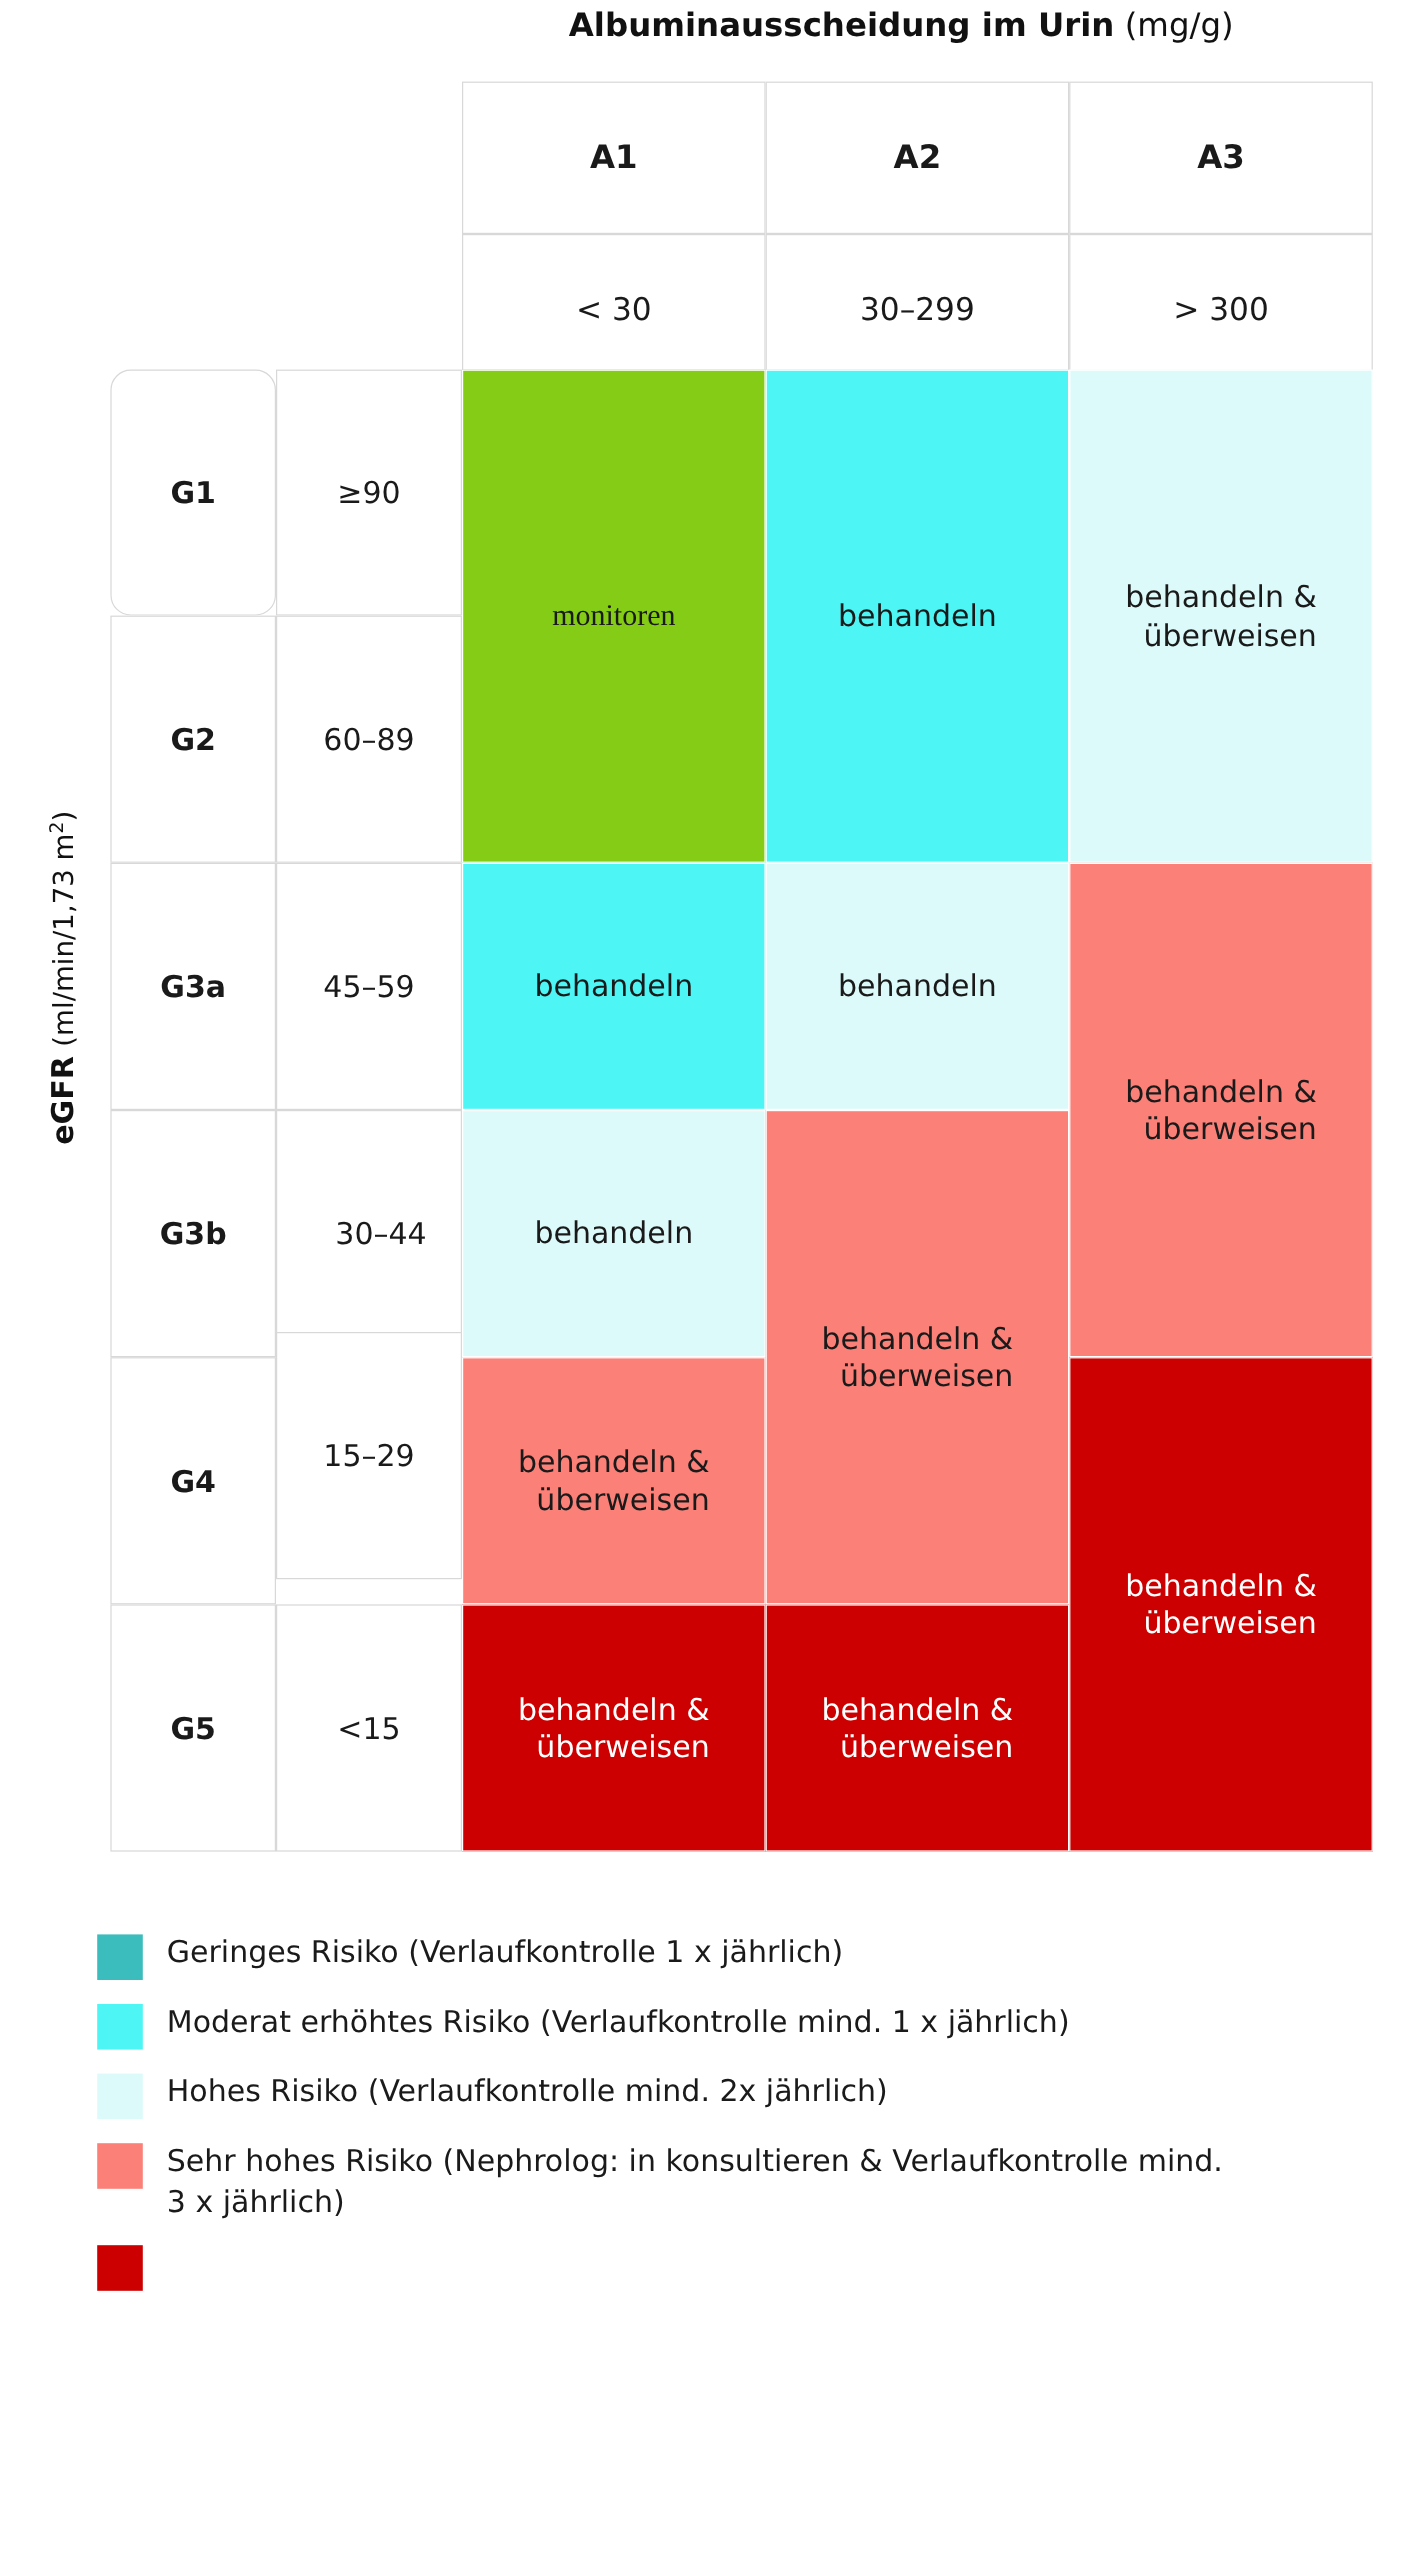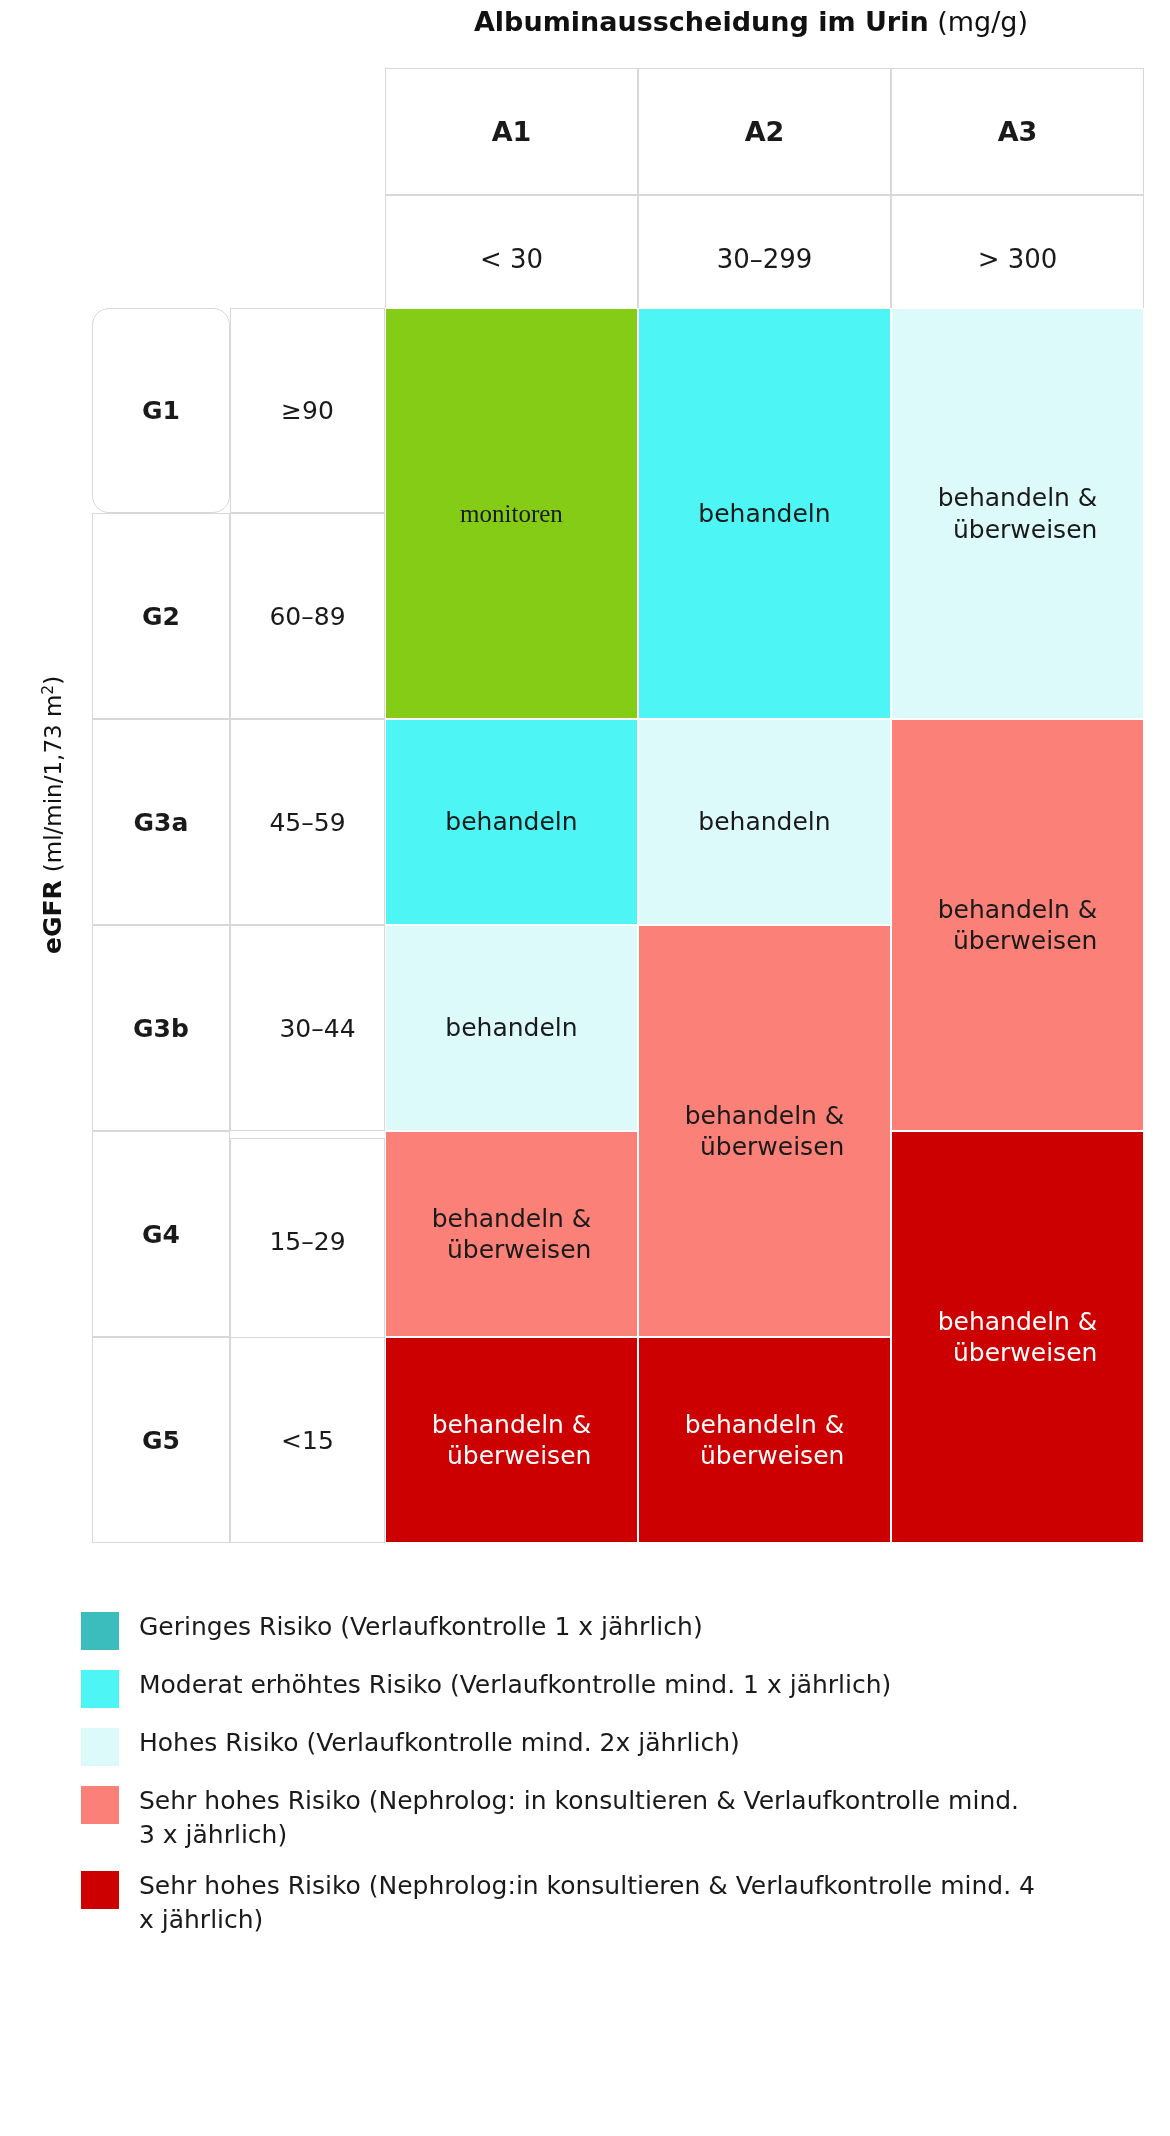--- a/index.html
+++ b/index.html
@@ -132,21 +132,21 @@
 <div class="cell-box rowlabel code" style="left:92px; top:513px; width:138px; height:206px;">G2</div>
 <div class="cell-box rowlabel" style="left:230px; top:513px; width:155px; height:206px;">60–89</div>
 
 <div class="cell-box rowlabel code" style="left:92px; top:719px; width:138px; height:206px;">G3a</div>
 <div class="cell-box rowlabel" style="left:230px; top:719px; width:155px; height:206px;">45–59</div>
 
 <div class="cell-box rowlabel code" style="left:92px; top:925px; width:138px; height:206px;">G3b</div>
 <div class="cell-box rowlabel" style="left:230px; top:925px; width:155px; height:206px;padding-left:20px;">30–44</div>
 
 <div class="cell-box rowlabel code" style="left:92px; top:1131px; width:138px; height:206px;">G4</div>
-<div class="cell-box rowlabel" style="left:230px; top:1138px; width:155px; height:206px;">15–29</div>
+<div class="cell-box rowlabel" style="left:230px; top:1110px; width:155px; height:206px;">15–29</div>
 
 <div class="cell-box rowlabel code" style="left:92px; top:1337px; width:138px; height:206px;">G5</div>
 <div class="cell-box rowlabel" style="left:230px; top:1337px; width:155px; height:206px;">&lt;15</div>
 
 <div class="cell-box risk" style="left:385px; top:308px; width:253px; height:411px; background:#84cc16;font-family:Liberation Serif, serif;">monitoren</div>
 <div class="cell-box risk" style="left:385px; top:719px; width:253px; height:206px; background:#4df5f5;">behandeln</div>
 <div class="cell-box risk" style="left:385px; top:925px; width:253px; height:206px; background:#ddfafa;">behandeln</div>
 <div class="cell-box risk" style="left:385px; top:1131px; width:253px; height:206px; background:#fa8078;">behandeln &amp;<br>überweisen</div>
 <div class="cell-box risk white-text" style="left:385px; top:1337px; width:253px; height:206px; background:#cc0000;">behandeln &amp;<br>überweisen</div>
 
@@ -176,16 +176,15 @@
     <div class="legend-text">Hohes Risiko (Verlaufkontrolle mind. 2x jährlich)</div>
   </div>
 
   <div class="legend-row">
     <div class="legend-swatch" style="background:#fa8078;"></div>
     <div class="legend-text" style="max-width:900px;">Sehr hohes Risiko (Nephrolog: in konsultieren &amp; Verlaufkontrolle mind. 3 x jährlich)</div>
   </div>
 
   <div class="legend-row">
     <div class="legend-swatch" style="background:#cc0000;"></div>
-    <div class="legend-text" style="max-width:900px;">Sehr hohes Risiko (Nephrolog:in konsultieren &amp; Verlaufkontrolle mind. 4 x jährlich)</div>
   </div>
 
 </div>
 
 </body></html>

